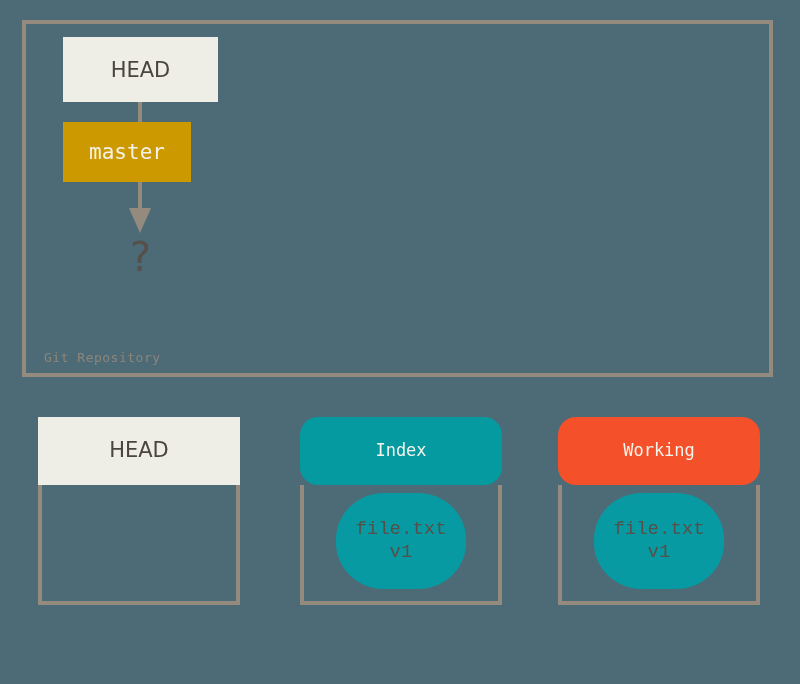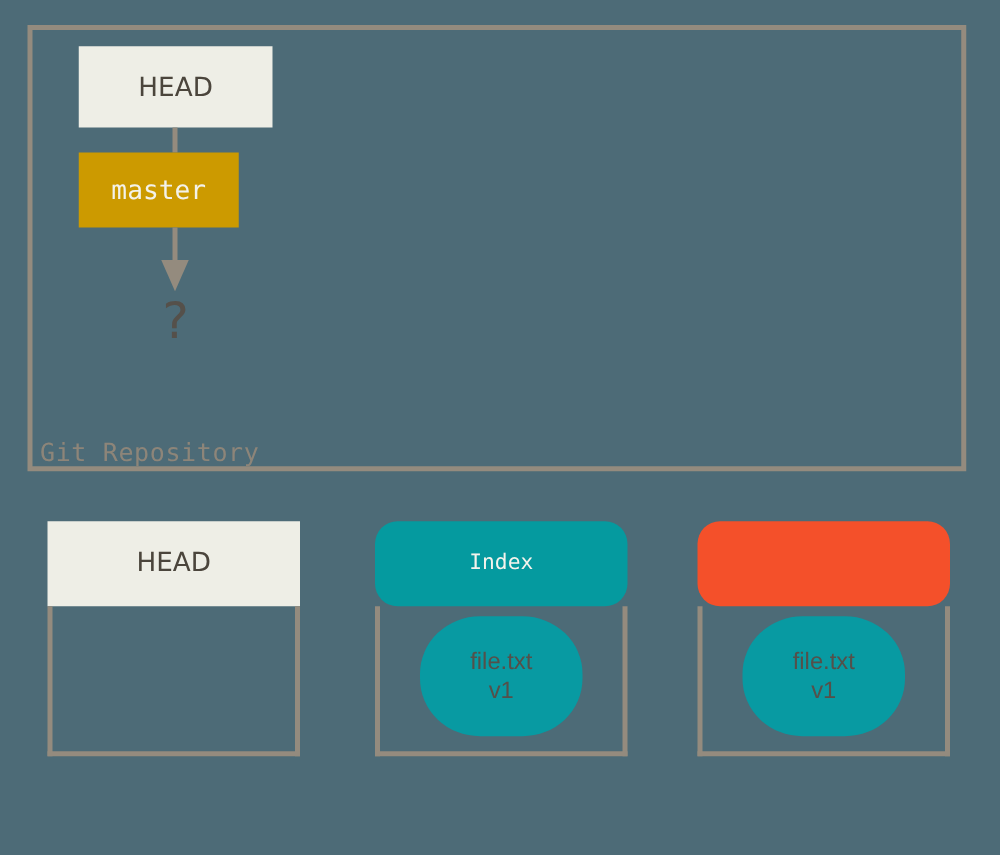--- a/index.html
+++ b/index.html
@@ -24,24 +24,24 @@
     position: absolute;
     left: 22px;
     top: 20px;
     width: 751px;
     height: 357px;
     border: 4px solid #948b7e;
     box-sizing: border-box;
   }
   .repo-label {
     position: absolute;
-    left: 32px;
+    left: 44px;
     top: 350px;
     font-family: "DejaVu Sans Mono", monospace;
-    font-size: 20px;
+    font-size: 13px;
     letter-spacing: 0.5px;
     color: #8d8579;
     white-space: nowrap;
   }
 
   
   .node-box {
     position: absolute;
     box-sizing: border-box;
     display: flex;
@@ -159,21 +159,21 @@
     top: 8px;
     transform: translateX(-50%);
     width: 130px;
     height: 96px;
     background: #089aa2;
     border-radius: 48px / 46px;
     display: flex;
     flex-direction: column;
     align-items: center;
     justify-content: center;
-    font-family: Liberation Sans, sans-serif;
+    font-family: Liberation Mono, monospace;
     font-size: 19px;
     line-height: 1.22;
     color: #55504a;
     text-align: center;
   }
 
   .git-command {
     position: absolute;
     left: 300px;
     top: 612px;
@@ -224,20 +224,21 @@
       <div class="blob">
         <span>file.txt</span>
         <span>v1</span>
       </div>
     </div>
   </div>
 
   <div class="area area-wd">
     <div class="area-header mono hdr-wd">
       <div>
+        <div>Working</div>
       </div>
     </div>
     <div class="area-body">
       <div class="blob">
         <span>file.txt</span>
         <span>v1</span>
       </div>
     </div>
   </div>
 

